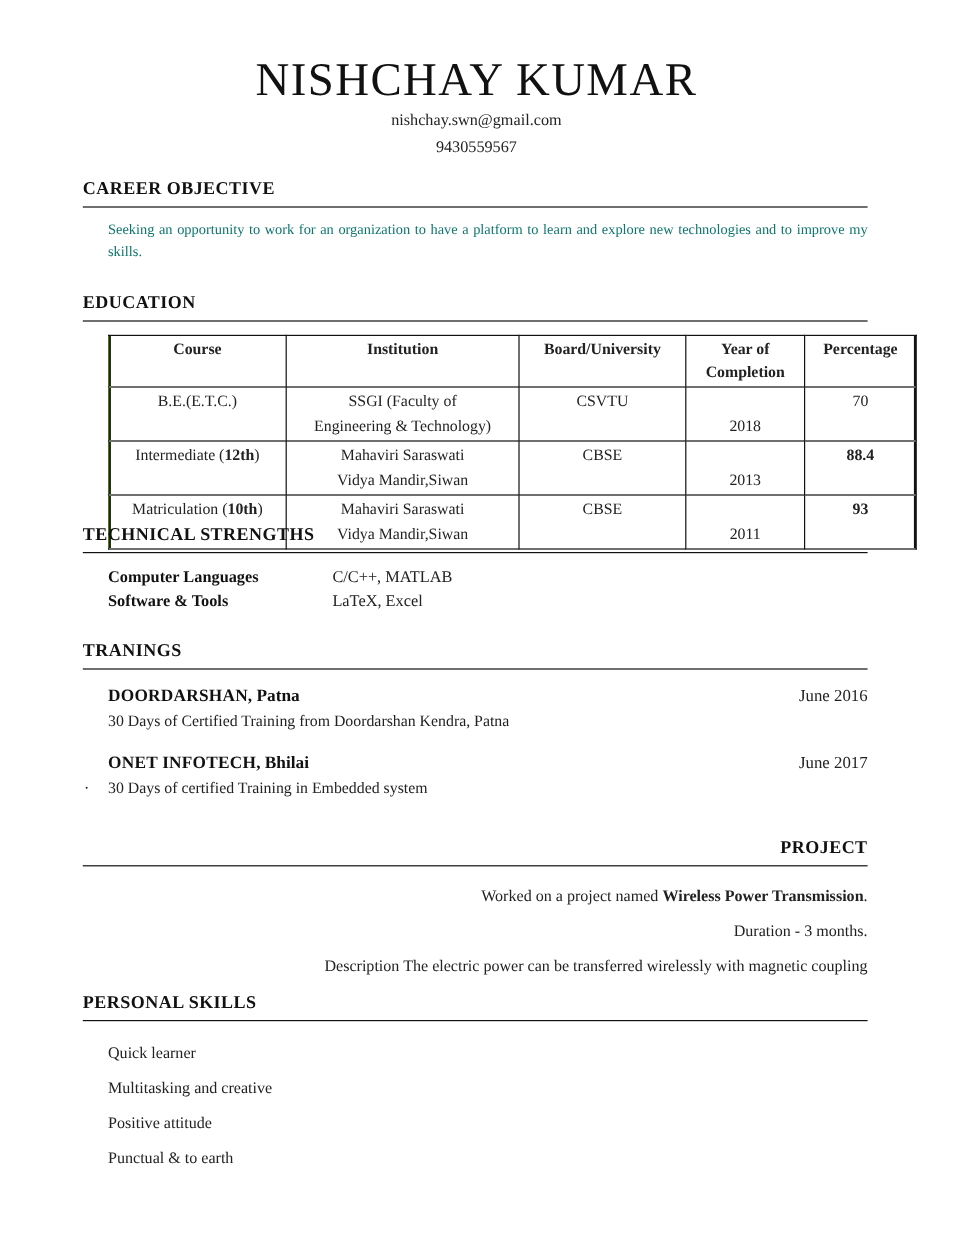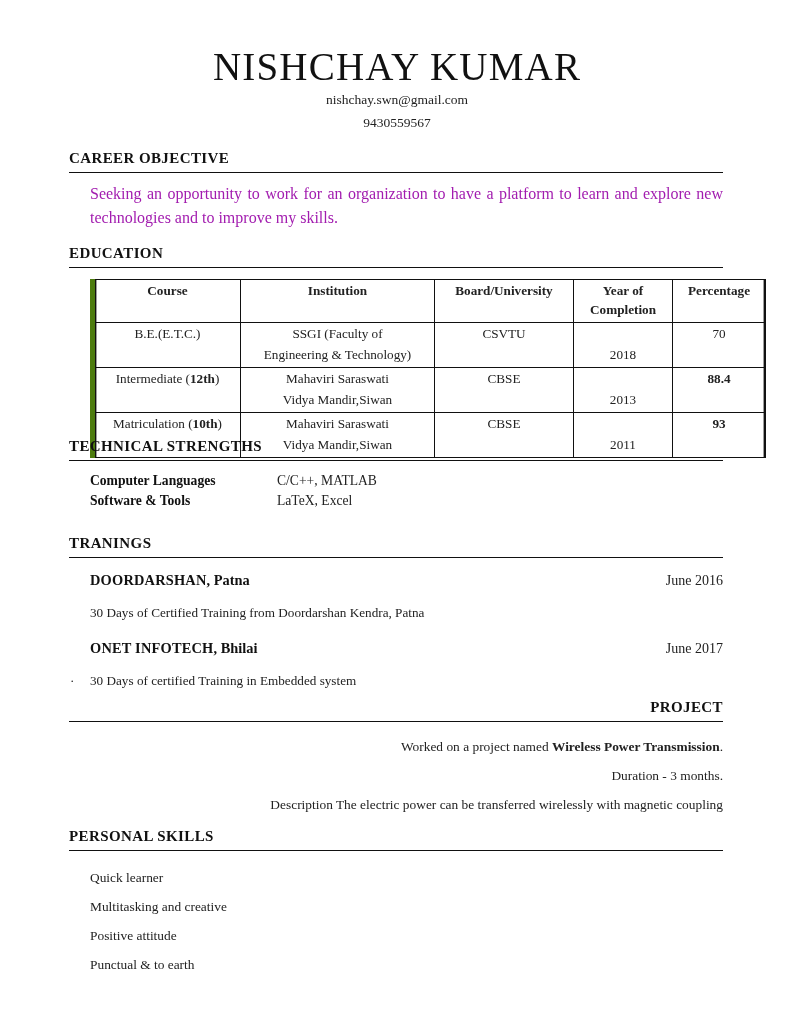--- a/index.html
+++ b/index.html
@@ -67,24 +67,24 @@
     border-top: 1.4px solid #111;
     margin-top: 5px;
     width: 654px;
   }
 
   
   .objective-body {
     margin-top: 9px;
     margin-left: 21px;
     width: 633px;
-    font-size: 16px;
+    font-size: 12px;
     line-height: 1.52;
     text-align: justify;
-    color: #a21caf;
+    color: #0f766e;
   }
 
   
   .edu-table-wrap {
     margin-top: 11px;
     margin-left: 21px;
   }
   table.edu {
     border-collapse: collapse;
     width: 673px;
@@ -99,21 +99,21 @@
     border-bottom: 1px solid #111;
     text-align: center;
     padding: 0;
     vertical-align: top;
   }
   table.edu th {
     font-weight: bold;
   }
   
   table.edu th:first-child, table.edu td:first-child {
-    border-left: 5px solid #4d7c0f;
+    border-left: 1px solid #4d7c0f;
     box-shadow: inset 3px 0 0 -1.6px #111;
   }
   table.edu th:last-child, table.edu td:last-child {
     border-right: 1px solid #111;
     box-shadow: inset -3px 0 0 -1.6px #111;
   }
   .cell2 {
     height: 44px;
     position: relative;
   }
@@ -180,21 +180,21 @@
     font-weight: bold;
     color: #111;
   }
   .train-head .org { letter-spacing: 0.2px; }
   .train-head .date {
     font-weight: normal;
     font-size: 14px;
     color: #222;
   }
   .train-desc {
-    margin-top: 16px;
+    margin-top: 4px;
     font-size: 13.2px;
     color: #222;
     position: relative;
   }
   .train-desc.bulleted {
     margin-left: 0;
   }
   .train-bullet {
     position: absolute;
     left: -20px;

